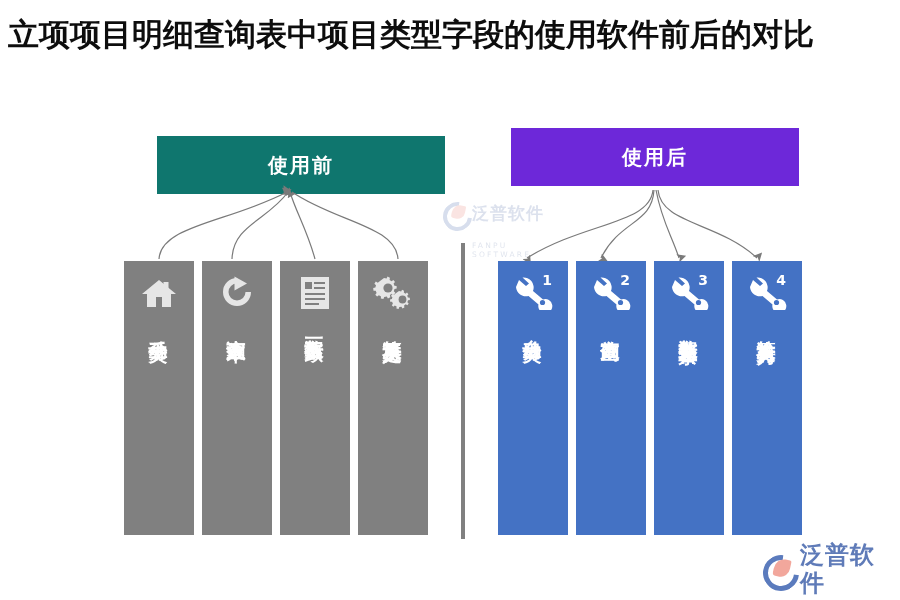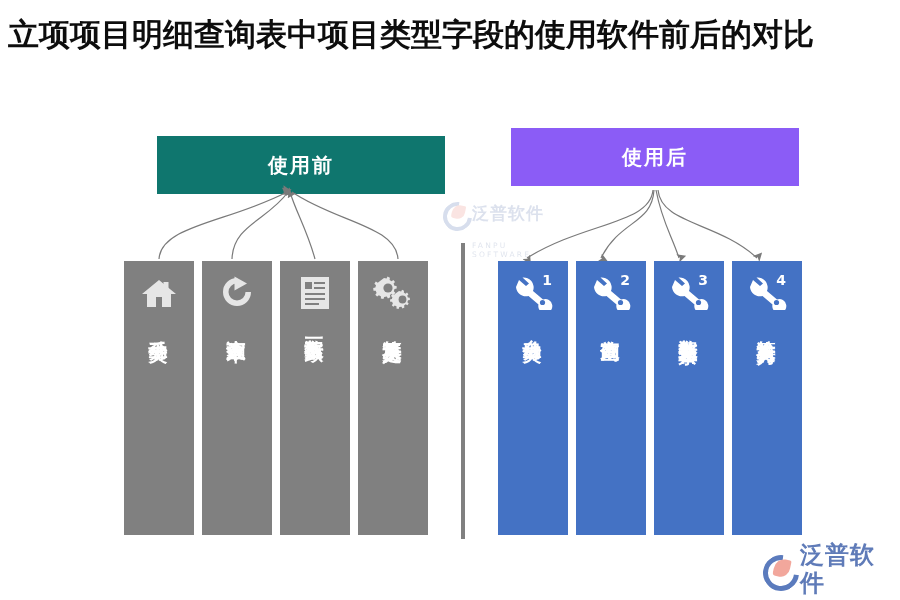--- a/index.html
+++ b/index.html
@@ -95,21 +95,21 @@
     font-weight: bold;
     letter-spacing: 2px;
   }
   .panel-header.before {
     left: 157px; top: 128px; width: 288px;
     background: #0f766e;
     margin-top: 8px;
   }
   .panel-header.after {
     left: 511px; top: 128px; width: 288px;
-    background: #8b5cf6;
+    background: #6d28d9;
   }
 
   
   .divider {
     position: absolute;
     left: 461px;
     top: 243px;
     width: 4px;
     height: 296px;
     background: #808080;

